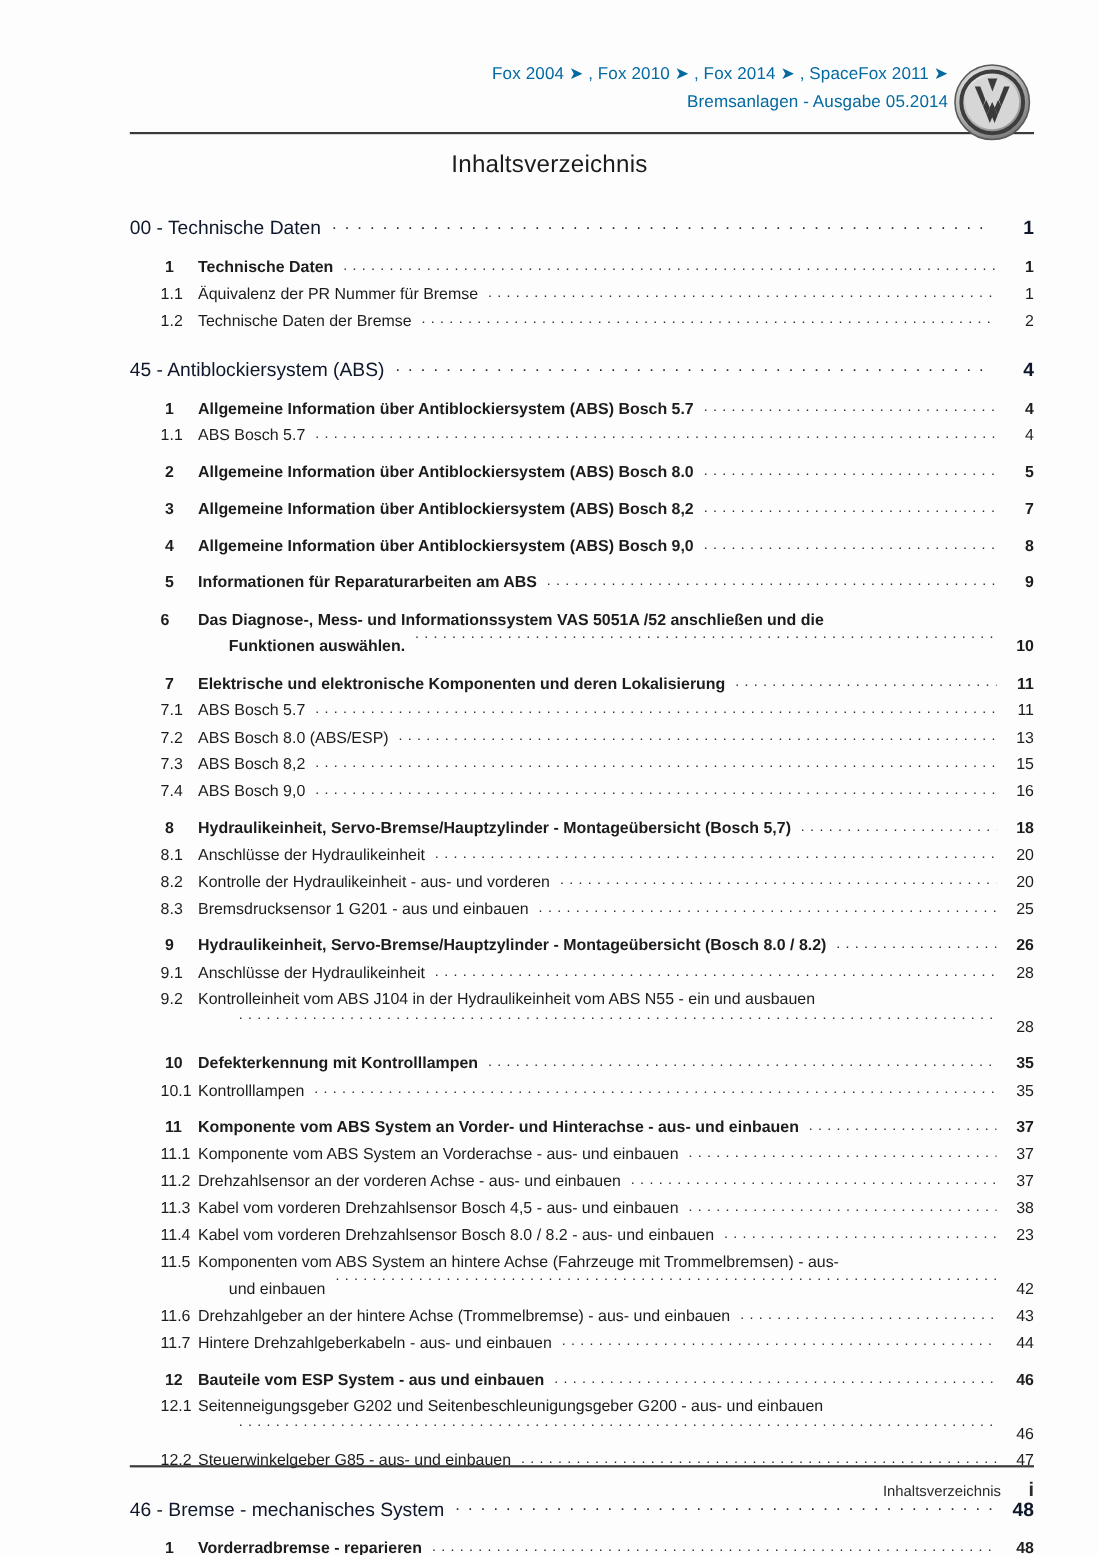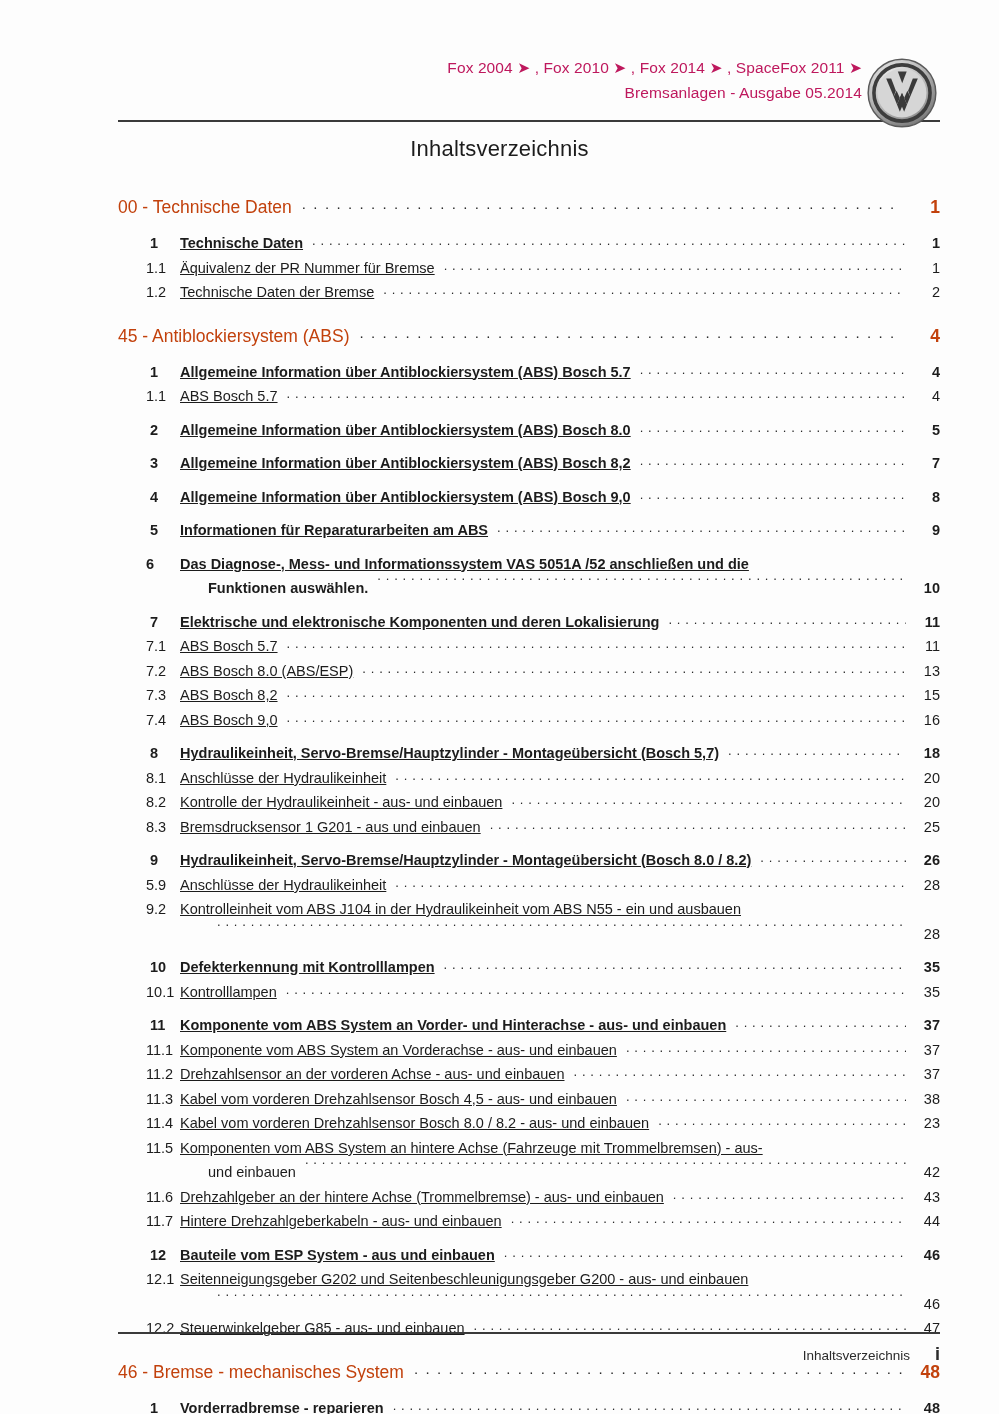--- a/index.html
+++ b/index.html
@@ -30,21 +30,21 @@
     left: 118px;
     top: 55px;
     width: 822px;
     height: 68px;
   }
   .header-text {
     text-align: right;
     padding-right: 78px;
     font-size: 15.5px;
     line-height: 25px;
-    color: #be185d;
+    color: #0369a1;
     letter-spacing: 0.1px;
   }
   .header-line-1 { white-space: nowrap; }
   .header-line-2 { white-space: nowrap; }
   .header-rule {
     position: absolute;
     left: 0;
     top: 65px;
     width: 822px;
     height: 0;
@@ -85,21 +85,21 @@
     align-items: flex-end;
     width: 100%;
   }
 
   
   .sec-row {
     font-size: 17.5px;
     line-height: 30px;
     margin-top: 16px;
     margin-bottom: 2px;
-    color: #c2410c;
+    color: #0f172a;
   }
   .sec-row:first-child { margin-top: 0; }
   .sec-label {
     white-space: nowrap;
     padding-right: 10px;
   }
   .sec-page {
     font-size: 17.5px;
     font-weight: bold;
     text-align: right;
@@ -123,21 +123,20 @@
     text-align: left;
     padding-left: 28px;
     box-sizing: border-box;
     white-space: nowrap;
   }
   .entry.level1 .entry-num { padding-left: 32px; }
 
   .entry-title {
     padding-right: 9px;
     white-space: nowrap;
-    text-decoration: underline;
   }
 
   .entry-page {
     text-align: right;
     min-width: 26px;
     white-space: nowrap;
     padding-left: 8px;
   }
 
   
@@ -369,38 +368,38 @@
         <span class="entry-page">18</span>
       </div>
       <div class="toc-row entry level2">
         <span class="entry-num">8.1</span>
         <span class="entry-title">Anschlüsse der Hydraulikeinheit</span>
         <span class="leader"></span>
         <span class="entry-page">20</span>
       </div>
       <div class="toc-row entry level2">
         <span class="entry-num">8.2</span>
-        <span class="entry-title">Kontrolle der Hydraulikeinheit - aus- und einbauen</span>
+        <span class="entry-title">Kontrolle der Hydraulikeinheit - aus- und vorderen</span>
         <span class="leader"></span>
         <span class="entry-page">20</span>
       </div>
       <div class="toc-row entry level2">
         <span class="entry-num">8.3</span>
         <span class="entry-title">Bremsdrucksensor 1 G201 - aus und einbauen</span>
         <span class="leader"></span>
         <span class="entry-page">25</span>
       </div>
       <div class="toc-row entry level1">
         <span class="entry-num">9</span>
         <span class="entry-title">Hydraulikeinheit, Servo-Bremse/Hauptzylinder - Montageübersicht (Bosch 8.0 / 8.2)</span>
         <span class="leader"></span>
         <span class="entry-page">26</span>
       </div>
       <div class="toc-row entry level2">
-        <span class="entry-num">5.9</span>
+        <span class="entry-num">9.1</span>
         <span class="entry-title">Anschlüsse der Hydraulikeinheit</span>
         <span class="leader"></span>
         <span class="entry-page">28</span>
       </div>
       <div class="entry-wrap level2">
         <div class="wrap-first">
           <span class="entry-num">9.2</span>
           <span class="entry-title">Kontrolleinheit vom ABS J104 in der Hydraulikeinheit vom ABS N55 - ein und ausbauen</span>
         </div>
         <div class="wrap-second">

